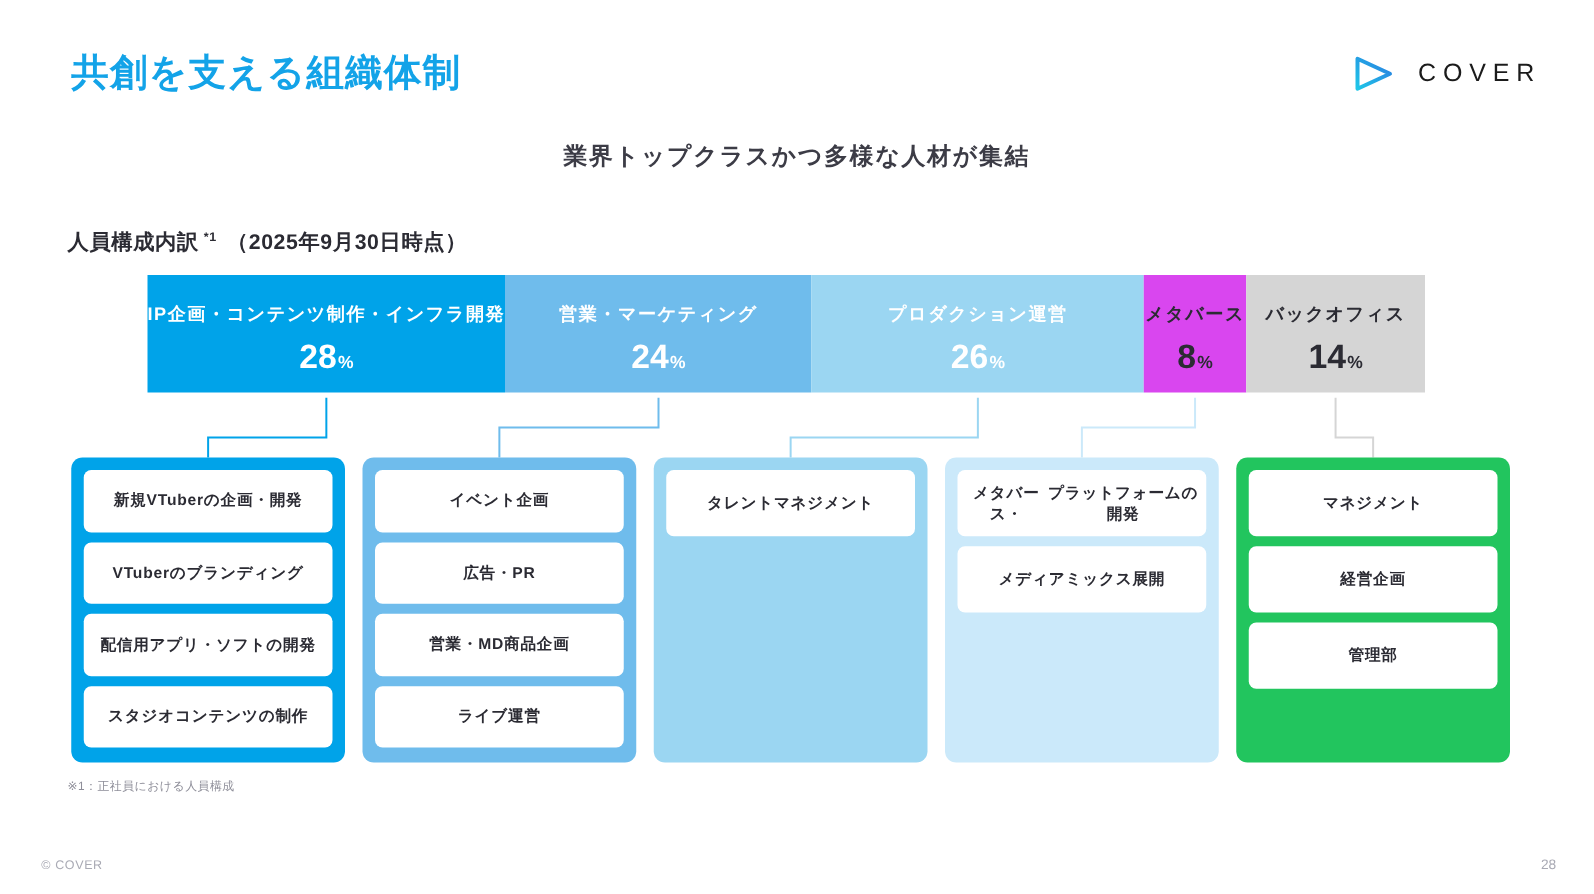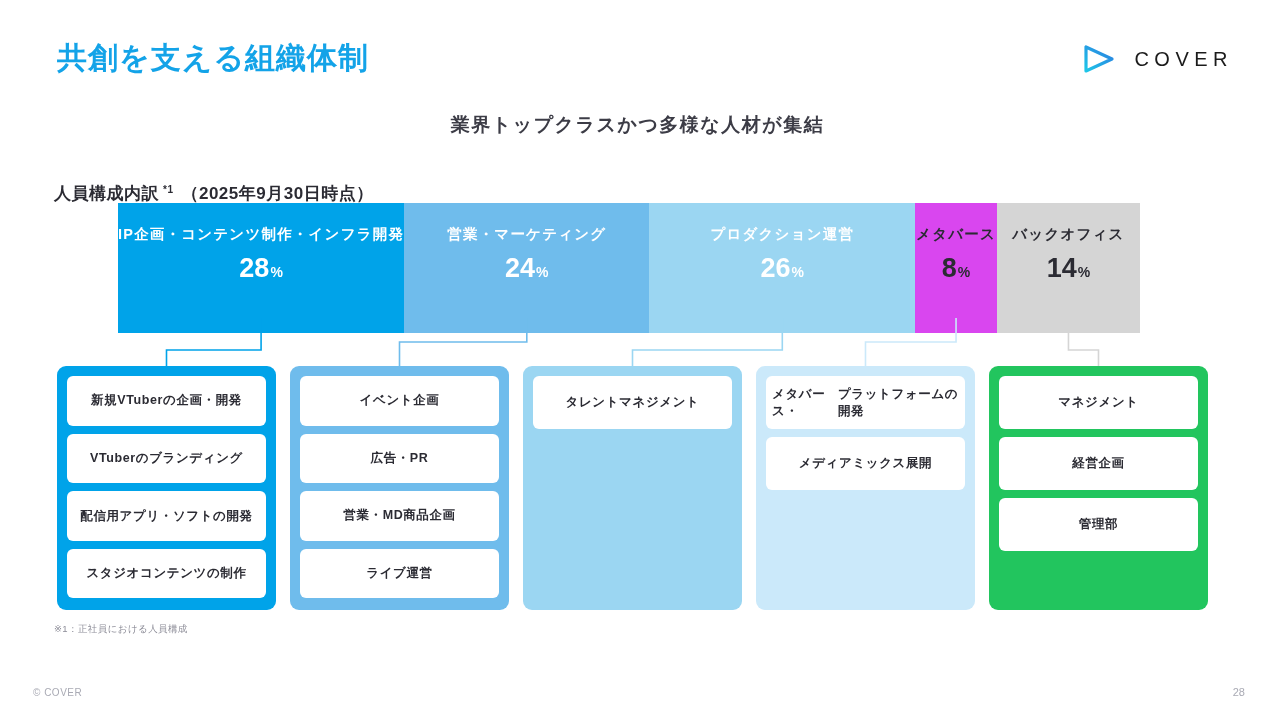--- a/index.html
+++ b/index.html
@@ -39,22 +39,22 @@
     position: absolute; left: 54px; top: 182px;
     font-size: 17px; font-weight: bold; color: #2b2b33;
     letter-spacing: .5px;
     display: flex; align-items: baseline;
   }
   .section-label .sup { font-size: 10px; vertical-align: super; margin-left: 4px; position: relative; top: -6px; }
   .section-label .paren { margin-left: 8px; }
 
   
   .bar {
-    position: absolute; left: 118px; top: 203px;
-    width: 1022px; height: 130px;
+    position: absolute; left: 118px; top: 220px;
+    width: 1022px; height: 94px;
     display: flex;
   }
   .bar-seg {
     display: flex; flex-direction: column;
     align-items: center; justify-content: flex-start;
     padding-top: 22px;
     position: relative;
   }
   .seg-name {
     font-size: 14.5px; font-weight: bold; letter-spacing: 1.2px;
@@ -78,20 +78,21 @@
   }
   .col {
     width: 219px; border-radius: 9px;
     padding: 10px 10px 12px 10px;
     display: flex; flex-direction: column; gap: 8px;
   }
   .chip {
     background: #ffffff; border-radius: 6px;
     height: 53px;
     display: flex; align-items: center; justify-content: center;
+    text-align: center;
     font-size: 12.5px; font-weight: bold; color: #2b2b33;
     letter-spacing: .6px; line-height: 1.35;
     padding: 0 6px;
   }
   .chip.two-line { line-height: 1.3; }
 
   
   .footnote {
     position: absolute; left: 54px; top: 623px;
     font-size: 9.5px; color: #8e8e99; letter-spacing: .4px;

